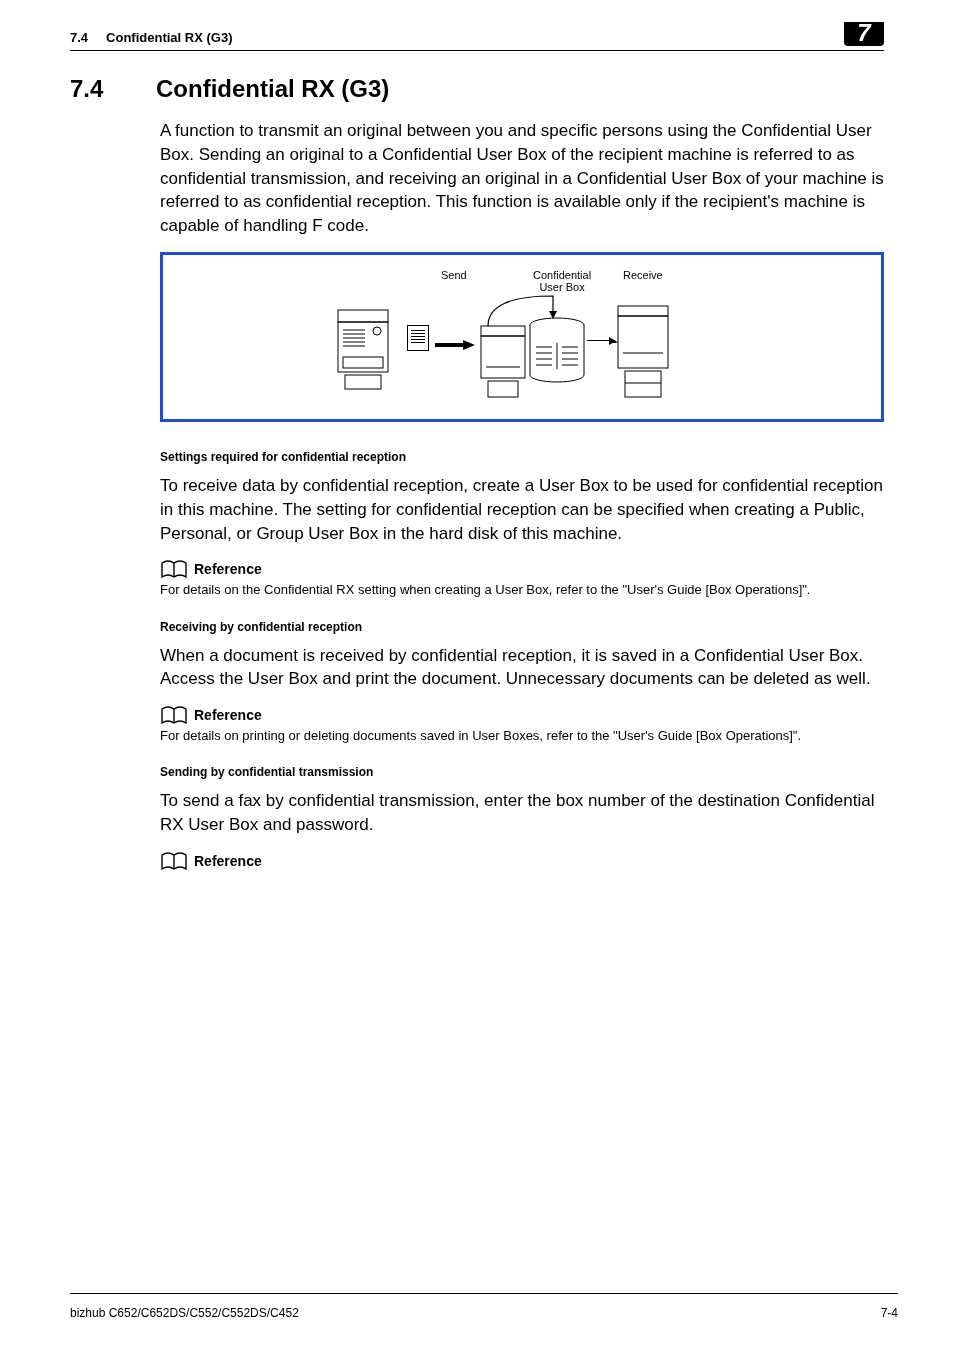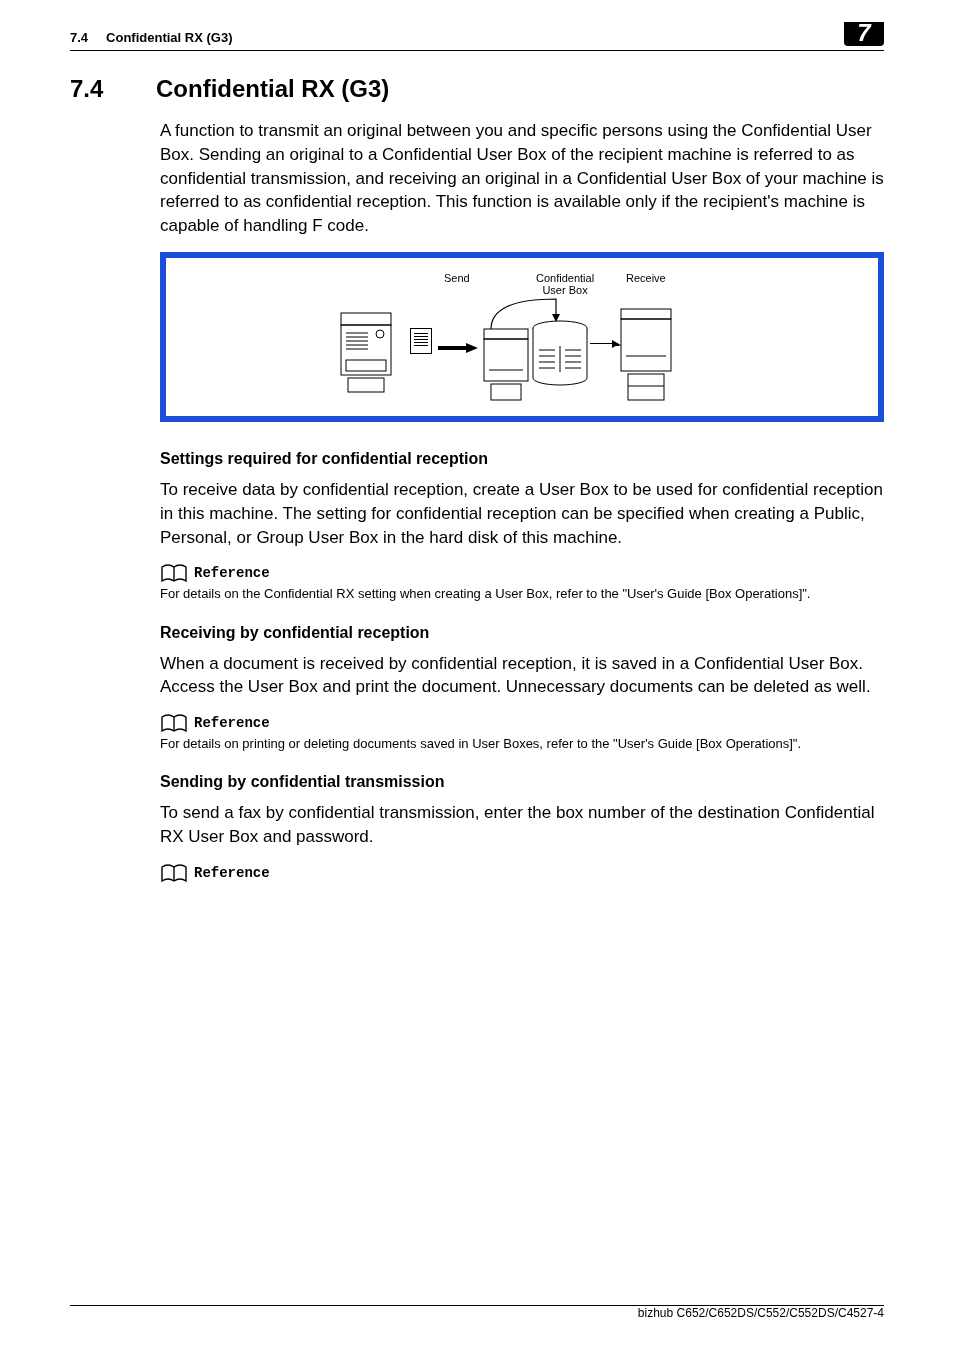--- a/index.html
+++ b/index.html
@@ -58,21 +58,21 @@
   }
   .content {
     margin-left: 90px;
   }
   .para {
     font-size: 17px;
     line-height: 1.4;
     margin-bottom: 14px;
   }
   .figure-box {
-    border: 6px solid #1d4ed8;
+    border: 3px solid #1d4ed8;
     height: 170px;
     margin-bottom: 28px;
     position: relative;
   }
   .fig-label {
     position: absolute;
     font-size: 11px;
     text-align: center;
   }
   .printer {
@@ -80,55 +80,54 @@
     width: 60px;
     height: 90px;
   }
   .printer svg { width: 100%; height: 100%; }
   .cylinder {
     position: absolute;
     width: 58px;
     height: 66px;
   }
   .sub-heading {
-    font-size: 16px;
+    font-size: 12px;
     font-weight: bold;
     margin-bottom: 10px;
     margin-top: 8px;
   }
   .ref-row {
     display: flex;
     align-items: center;
     gap: 6px;
     margin-top: 8px;
   }
   .ref-icon {
     width: 28px;
     height: 20px;
   }
   .ref-label {
     font-weight: bold;
     font-size: 14px;
-    font-family: Liberation Mono, monospace;
   }
   .ref-text {
     font-size: 13px;
     line-height: 1.4;
     margin-bottom: 20px;
     margin-top: 2px;
   }
   .footer {
     position: absolute;
     bottom: 30px;
     left: 70px;
-    right: 70px;
+    right: 56px;
     border-top: 1px solid #000;
-    padding-top: 0;
-    display: flex;
-    justify-content: flex-end;
+    padding-top: 12px;
+    display: flex;
+    justify-content: space-between;
     font-size: 12px;
   }
   .doc-icon {
     position: absolute;
     width: 22px;
     height: 26px;
     border: 1px solid #000;
     background: #fff;
   }
   .doc-icon::before {

